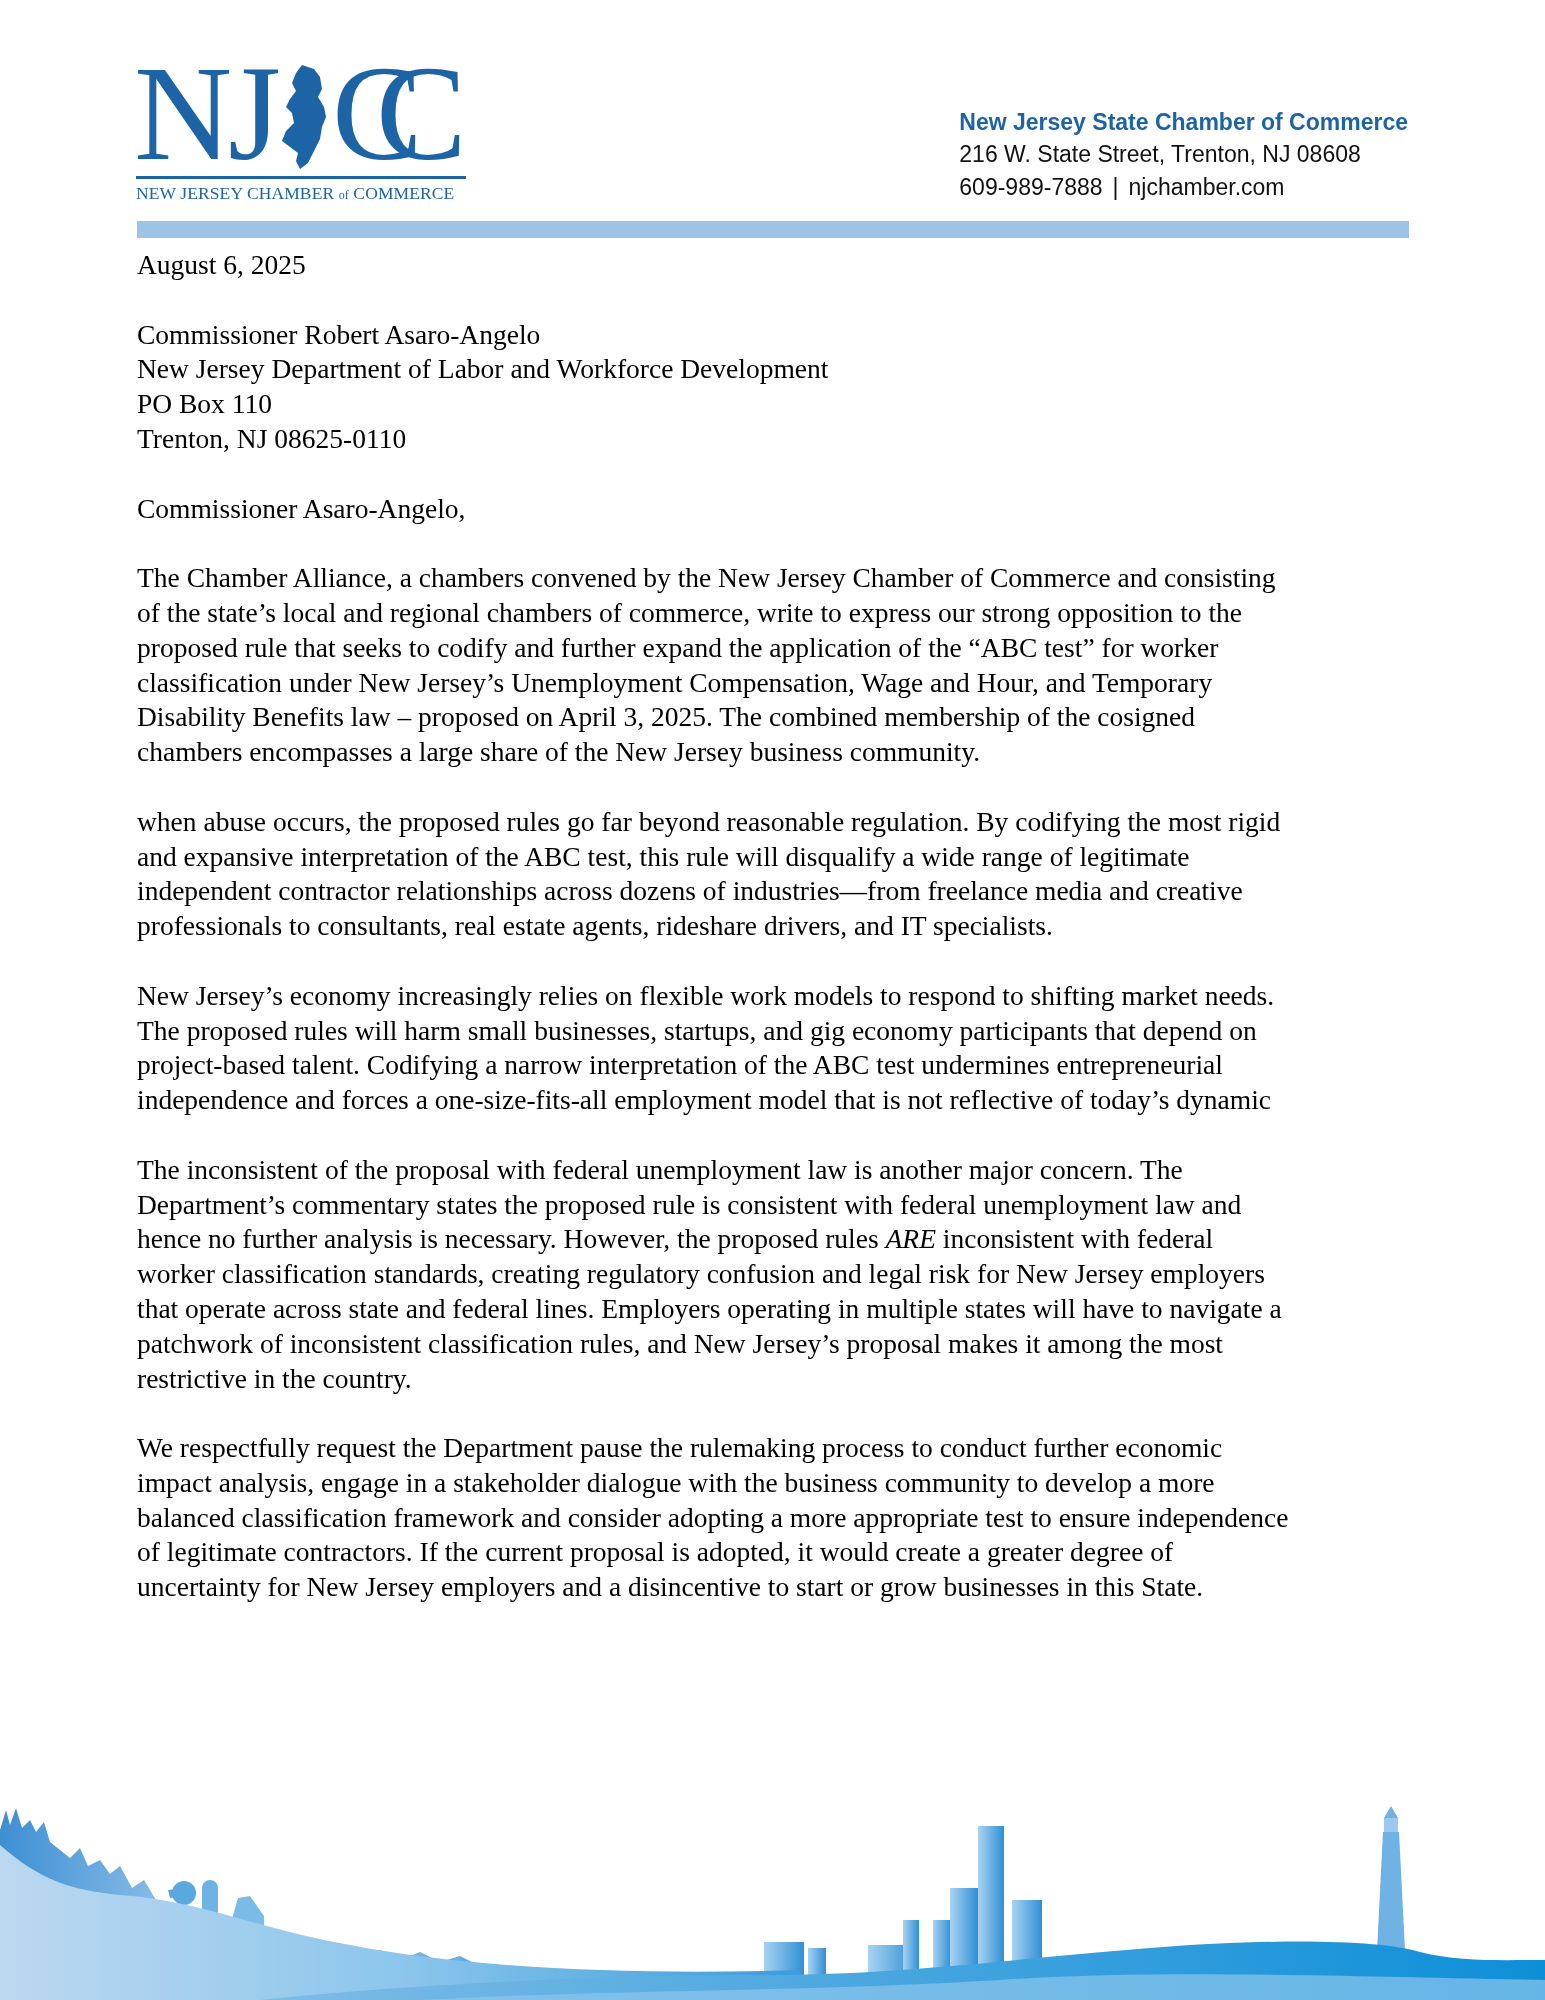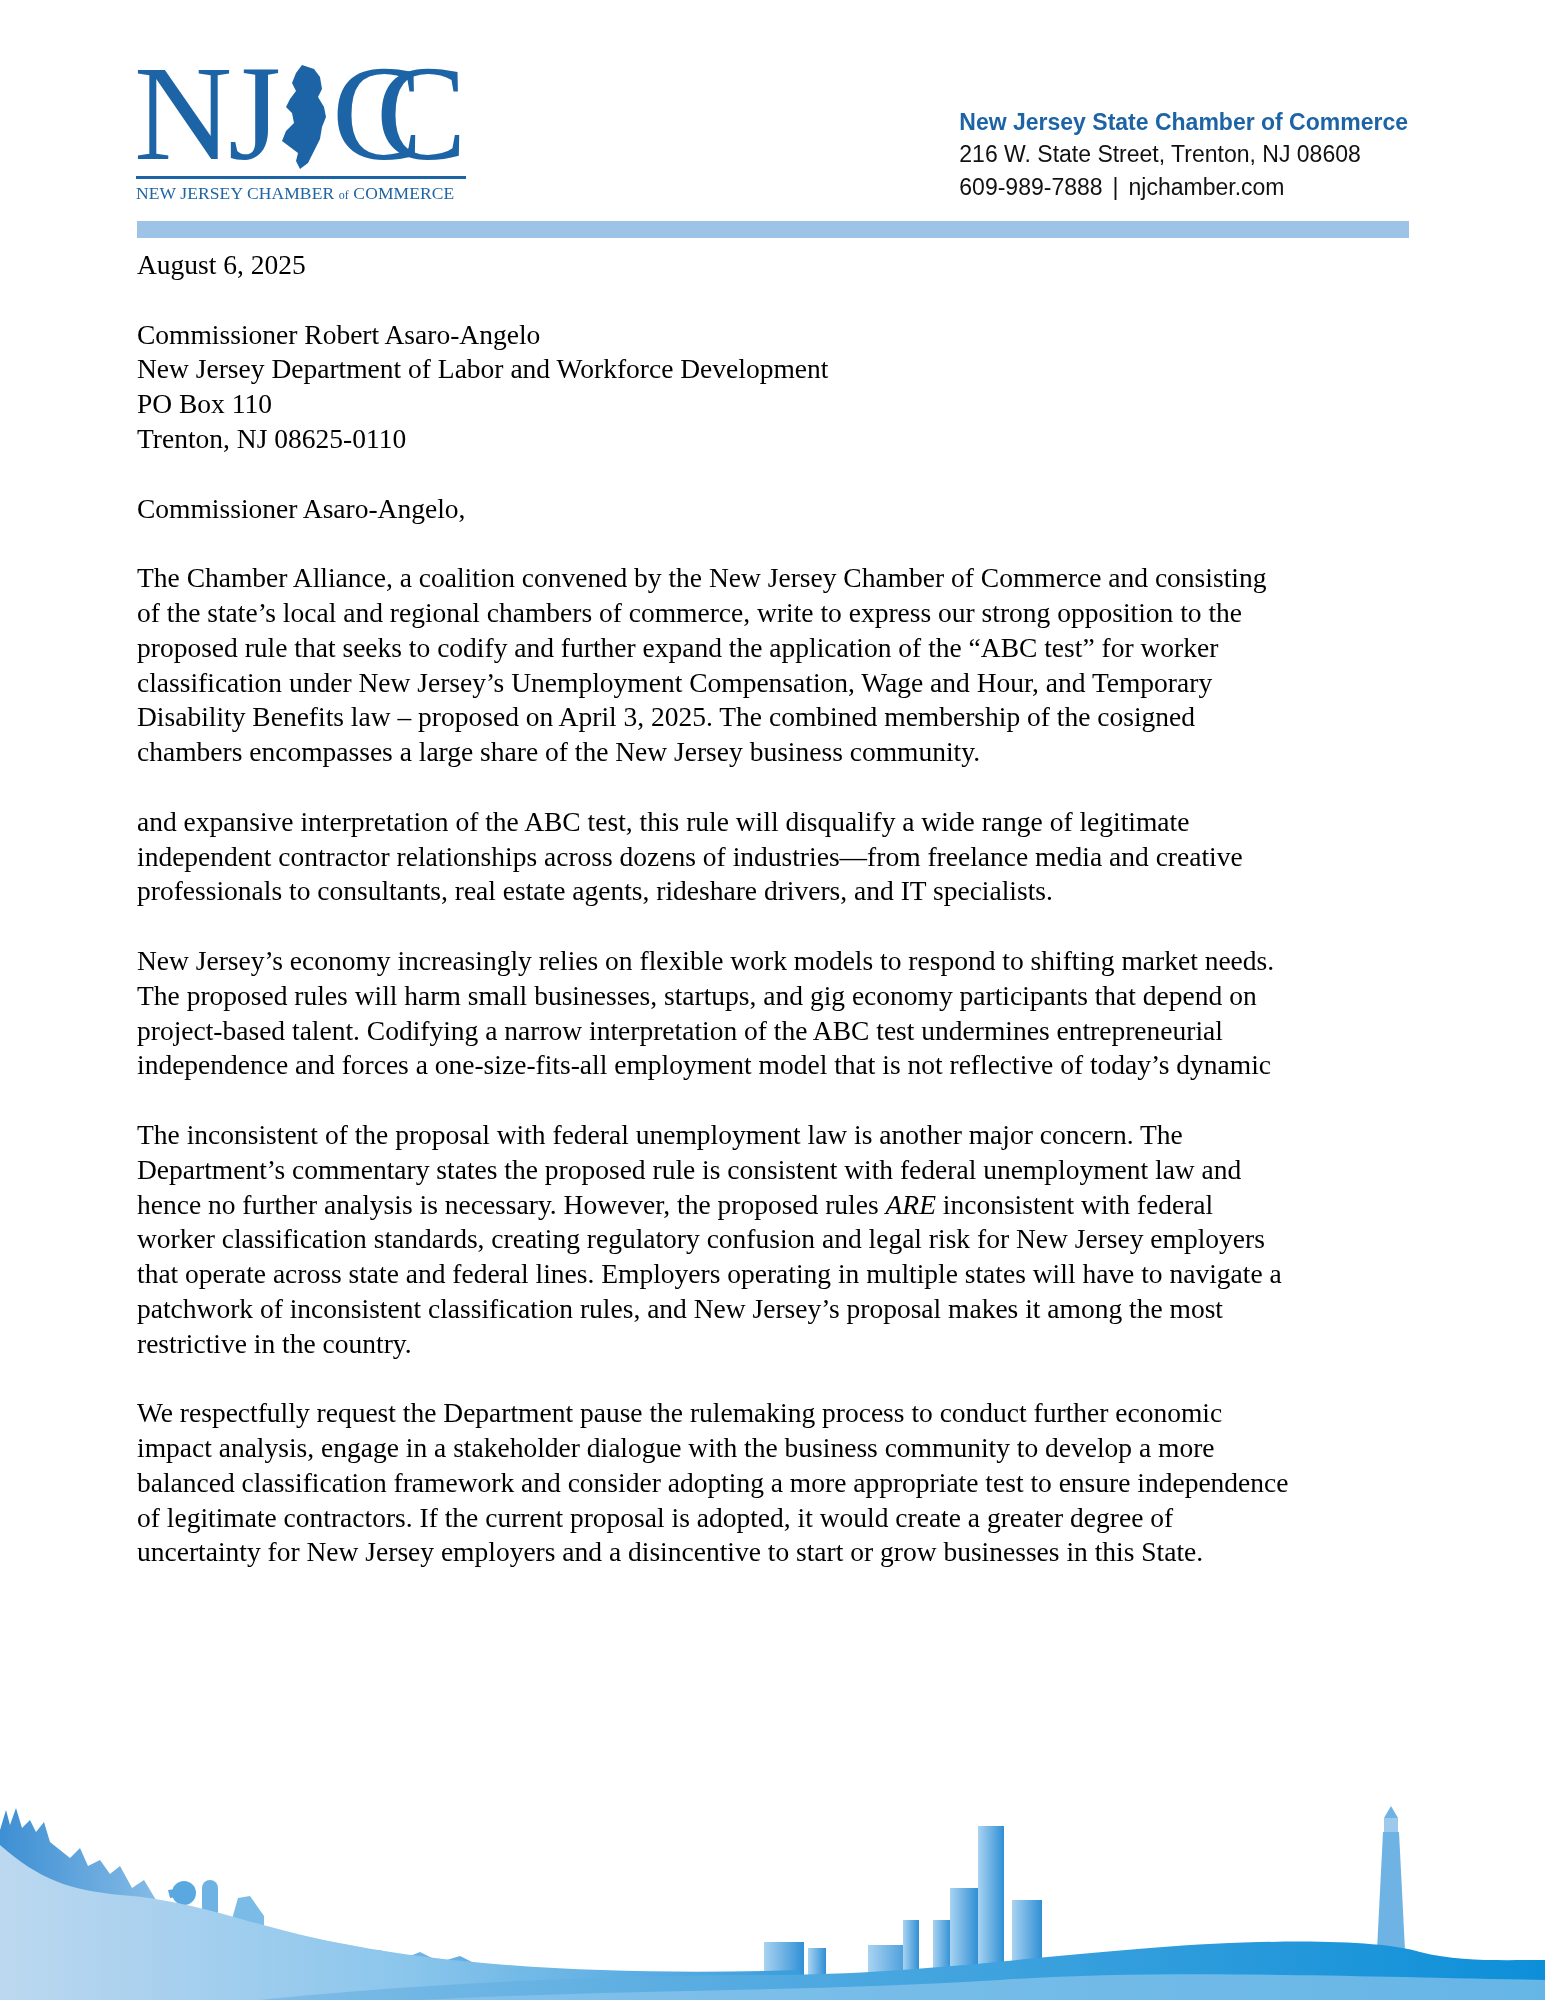--- a/index.html
+++ b/index.html
@@ -69,29 +69,30 @@
       <span class="line">New Jersey Department of Labor and Workforce Development</span>
       <span class="line">PO Box 110</span>
       <span class="line">Trenton, NJ 08625-0110</span>
     </div>
 
     <div class="para">
       <span class="line">Commissioner Asaro-Angelo,</span>
     </div>
 
     <div class="para">
-      <span class="line">The Chamber Alliance, a coalition convened by the New Jersey Chamber of Commerce and consisting</span>
+      <span class="line">The Chamber Alliance, a chambers convened by the New Jersey Chamber of Commerce and consisting</span>
       <span class="line">of the state’s local and regional chambers of commerce, write to express our strong opposition to the</span>
       <span class="line">proposed rule that seeks to codify and further expand the application of the “ABC test” for worker</span>
       <span class="line">classification under New Jersey’s Unemployment Compensation, Wage and Hour, and Temporary</span>
       <span class="line">Disability Benefits law – proposed on April 3, 2025. The combined membership of the cosigned</span>
       <span class="line">chambers encompasses a large share of the New Jersey business community.</span>
     </div>
 
     <div class="para">
+      <span class="line">when abuse occurs, the proposed rules go far beyond reasonable regulation. By codifying the most rigid</span>
       <span class="line">and expansive interpretation of the ABC test, this rule will disqualify a wide range of legitimate</span>
       <span class="line">independent contractor relationships across dozens of industries—from freelance media and creative</span>
       <span class="line">professionals to consultants, real estate agents, rideshare drivers, and IT specialists.</span>
     </div>
 
     <div class="para">
       <span class="line">New Jersey’s economy increasingly relies on flexible work models to respond to shifting market needs.</span>
       <span class="line">The proposed rules will harm small businesses, startups, and gig economy participants that depend on</span>
       <span class="line">project-based talent. Codifying a narrow interpretation of the ABC test undermines entrepreneurial</span>
       <span class="line">independence and forces a one-size-fits-all employment model that is not reflective of today’s dynamic</span>

